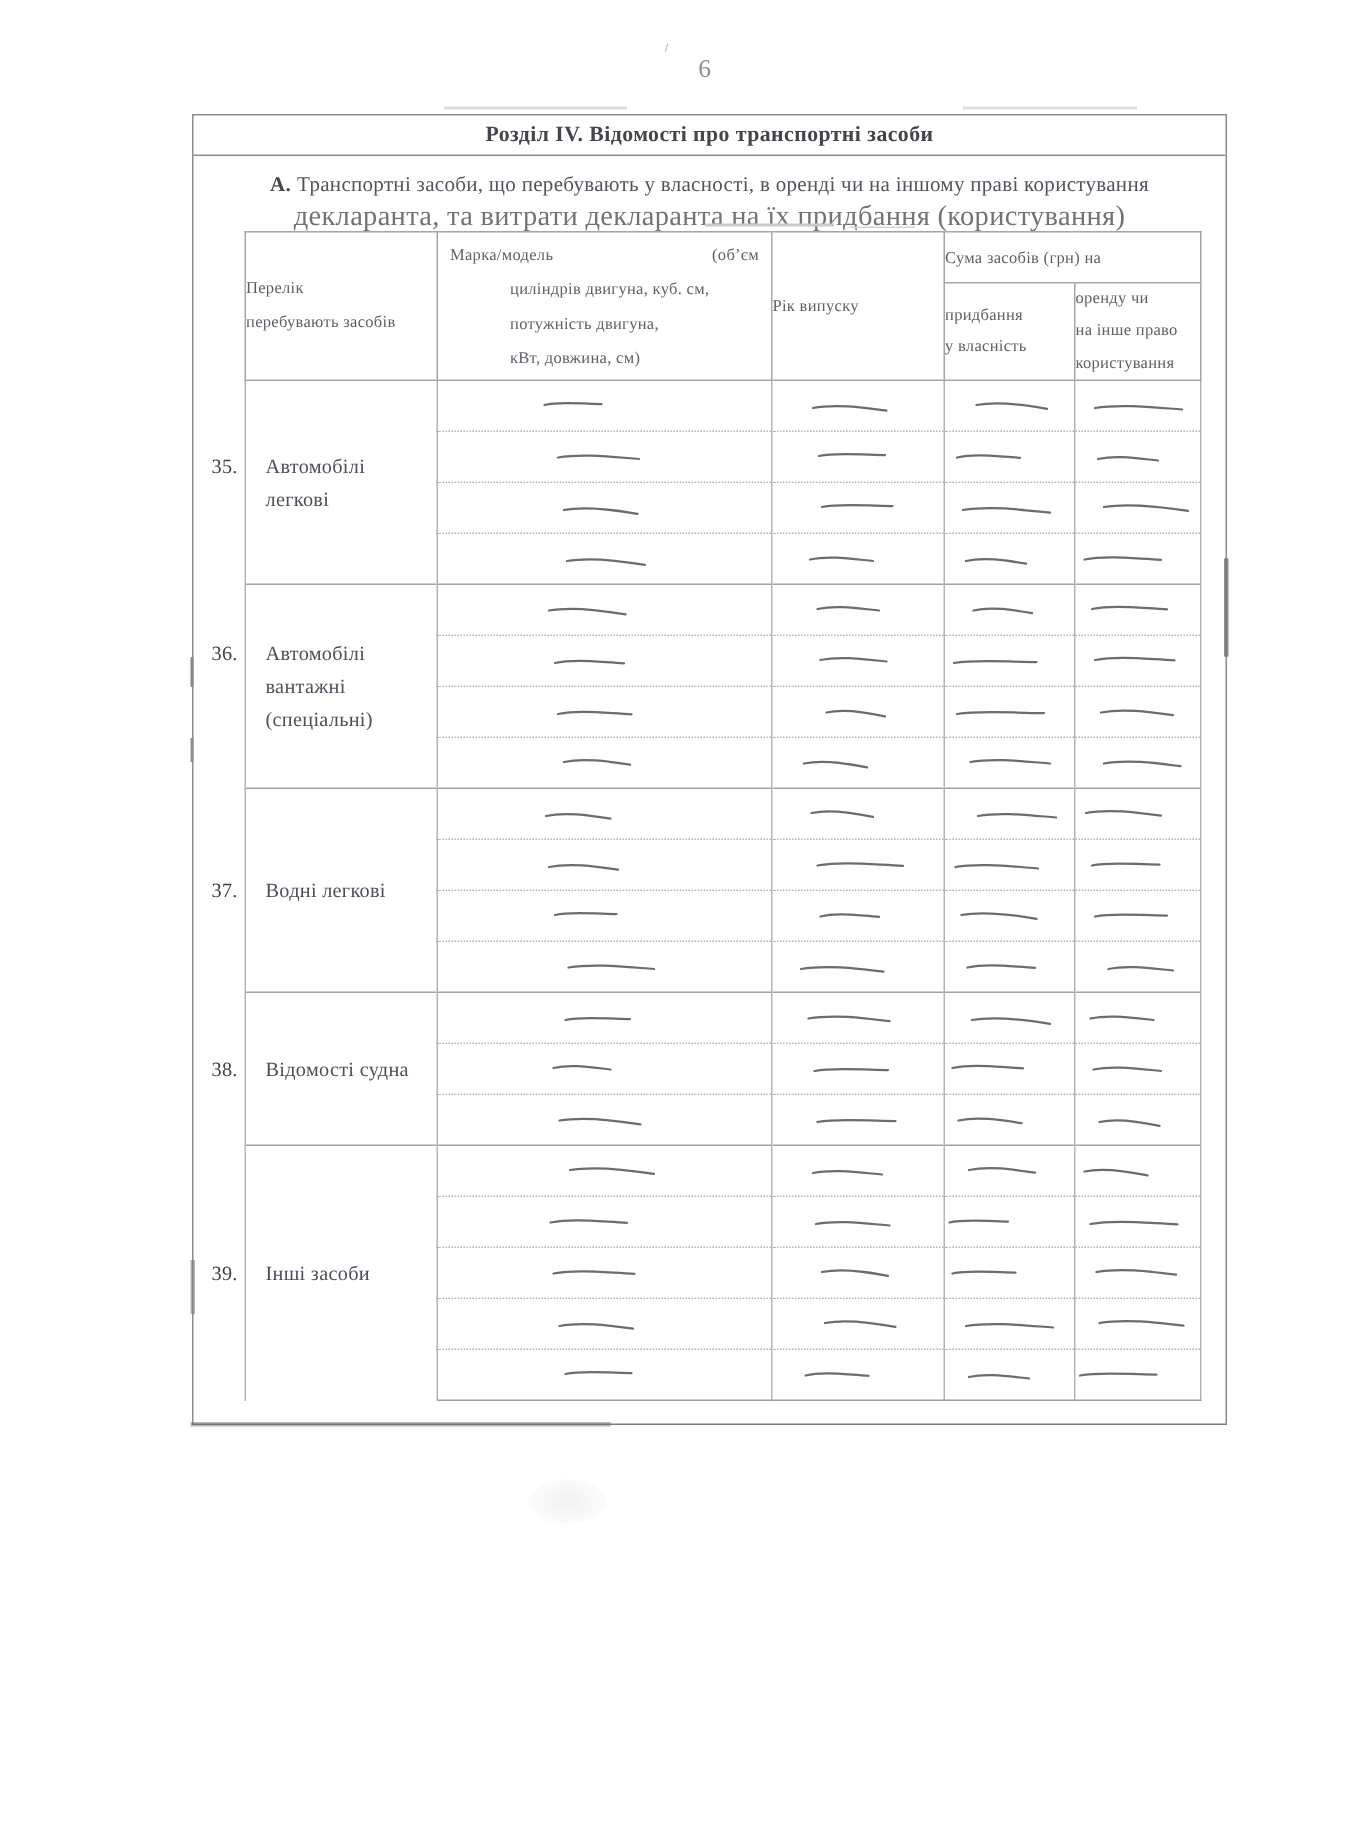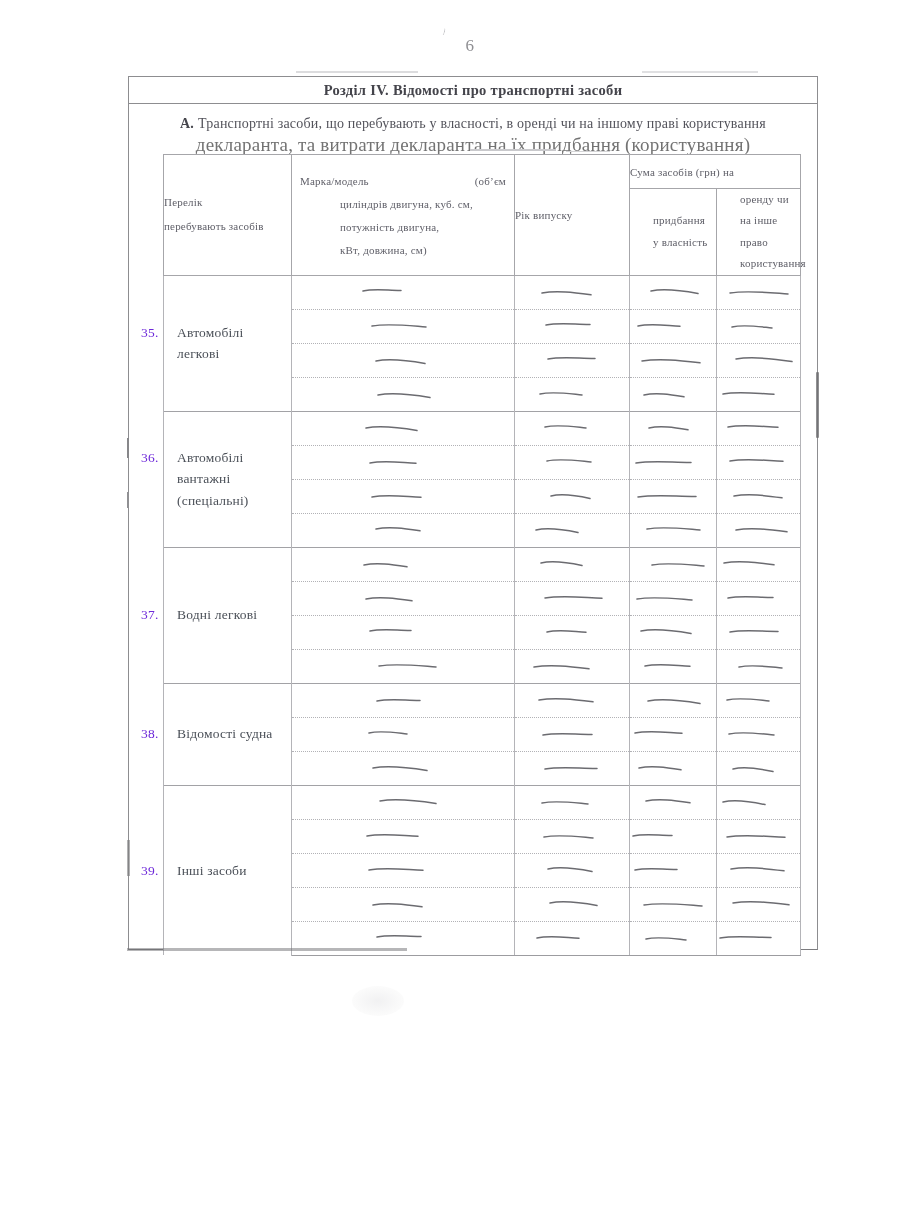--- a/index.html
+++ b/index.html
@@ -41,38 +41,38 @@
   }
   .vehicles col.c1{width:128px}.vehicles col.c2{width:223px}
   .vehicles col.c3{width:115px}.vehicles col.c4{width:87px}.vehicles col.c5{width:84px}
 
   .vehicles th {
     border:1px solid #a6a6aa; font-weight:normal;
     font-size:11px; color:#5f5f68; letter-spacing:.2px;
     vertical-align:middle; text-align:left; background:#fff;
   }
   .vehicles th.sum-head { height:34px; }
-  .vehicles tr.sub-head th { height:63px;padding-left:23px; }
+  .vehicles tr.sub-head th { height:63px; }
   .h-line { line-height:2.15; }
   .h2-wrap { padding:2px 8px 0 8px; }
   .h2-top { display:flex; justify-content:space-between; line-height:2.1; }
   .h2-mid, .h2-bot { line-height:2.1;margin-left:40px; }
   .h45 { line-height:1.95; }
 
   .vehicles td {
     border-left:1px solid #b4b4b8; border-right:1px solid #b4b4b8;
     height:34px; vertical-align:middle; background:#fff;
   }
   .vehicles tr.group-start td { border-top:1px solid #a2a2a6; }
   .vehicles tr.sub-row td { border-top:1px dotted #b2b2b6; }
   .vehicles tbody tr:last-child td { border-bottom:1px solid #9c9ca0; }
 
   td.label-cell { padding-left:13px; font-size:13.5px; color:#4b5058; }
   .label-wrap { position:relative; line-height:1.6; max-width:108px; letter-spacing:.2px; }
-  .row-num { position:absolute; left:-36px; top:0; font-size:13.5px; color:#6d28d9; }
+  .row-num { position:absolute; left:-36px; top:0; font-size:13.5px; color:#404040; }
 
   td.data-cell { text-align:center; }
   td.data-cell svg { display:block; margin:0 auto; }
 
   
   .artifact { position:absolute; pointer-events:none; }
   .echo-a { left:296px; top:71px; width:122px; height:2px; background:#dcdcde; }
   .echo-b { left:642px; top:71px; width:116px; height:2px; background:#e0e0e2; }
   .echo-c { left:470px; top:149px; width:86px; height:2px; background:#c9c9cc; }
   .echo-d { left:566px; top:151px; width:44px; height:1px; background:#d4d4d6; }

